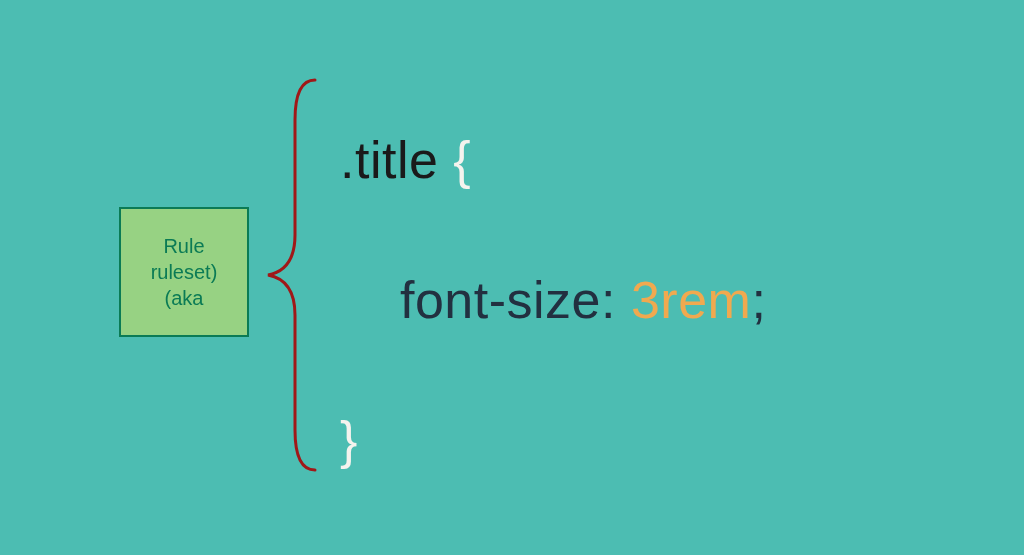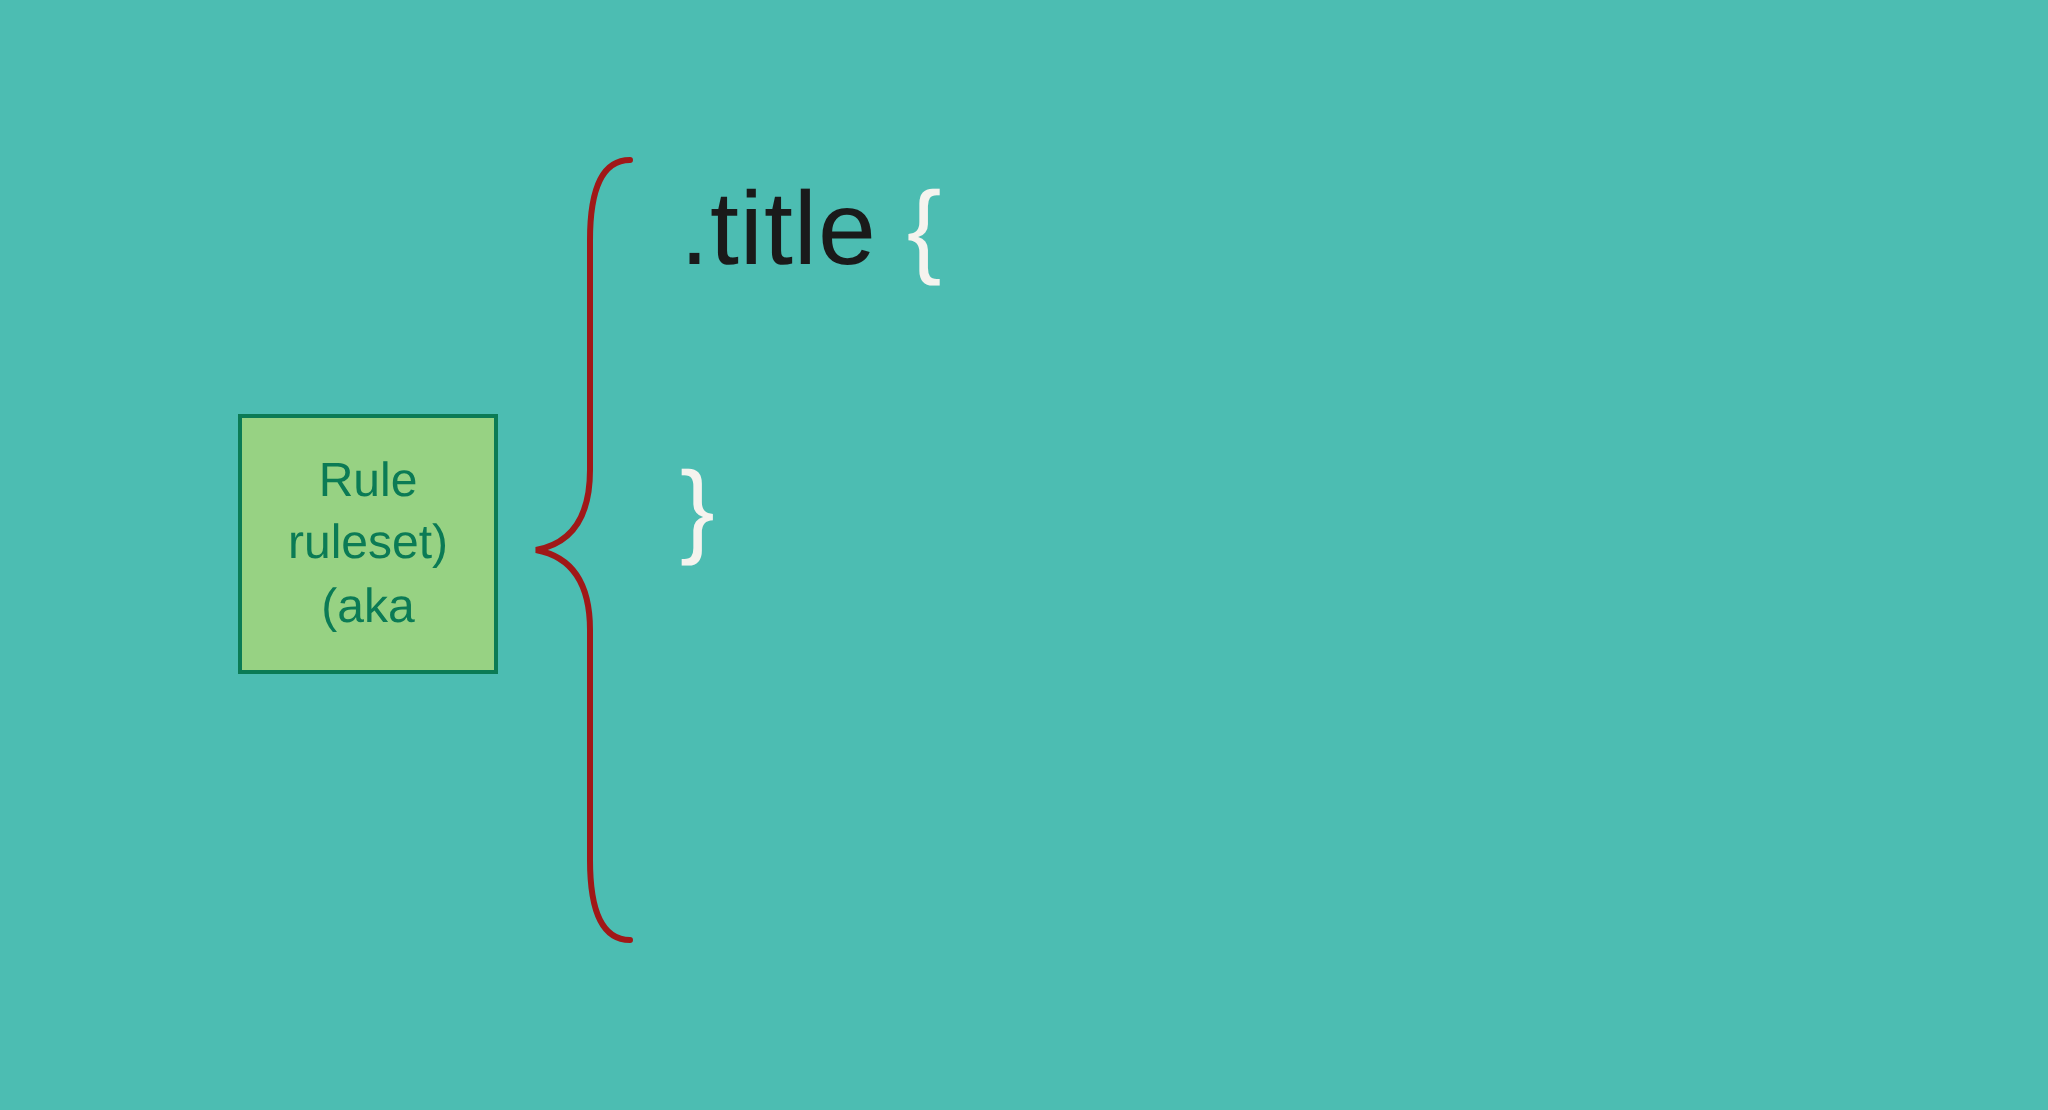--- a/index.html
+++ b/index.html
@@ -17,40 +17,40 @@
       top: 207px;
       width: 130px;
       height: 130px;
       background: #97d283;
       border: 2px solid #0b7b55;
       display: flex;
       align-items: center;
       justify-content: center;
       text-align: center;
       color: #0b7b55;
-      font-size: 24px;
+      font-size: 20px;
       line-height: 1.3;
       padding: 8px;
     }
     .bracket {
       position: absolute;
       left: 260px;
       top: 75px;
       width: 60px;
       height: 400px;
     }
     .code-block {
       position: absolute;
       left: 340px;
       top: 85px;
       font-size: 52px;
       font-weight: 300;
       letter-spacing: 0.5px;
     }
-    .line1 { margin-bottom: 80px; }
+    .line1 { margin-bottom: 80px; margin-top: 45px; }
     .line2 { margin-left: 60px; margin-bottom: 80px; }
     .line3 { }
     .selector { color: #1a1a1a; }
     .brace { color: #f5f3ee; font-weight: 400; }
     .prop { color: #223040; }
     .colon { color: #223040; }
     .value { color: #f0a94f; }
     .semi { color: #223040; }
   </style>
 </head>
@@ -73,16 +73,21 @@
            L 35 355
            Q 35 395 55 395" fill="none" stroke="#a01818" stroke-width="3" stroke-linecap="round"></path>
 </svg>
 
 <div class="code-block">
   <div class="line1">
     <span class="selector">.title</span>
     <span> </span>
     <span class="brace">{</span>
   </div>
+  <div class="line2">
+    <span class="prop">font-size</span><span class="colon">:</span>
+    <span> </span>
+    <span class="value">3rem</span><span class="semi">;</span>
+  </div>
   <div class="line3">
     <span class="brace">}</span>
   </div>
 </div>
 
 </body></html>

